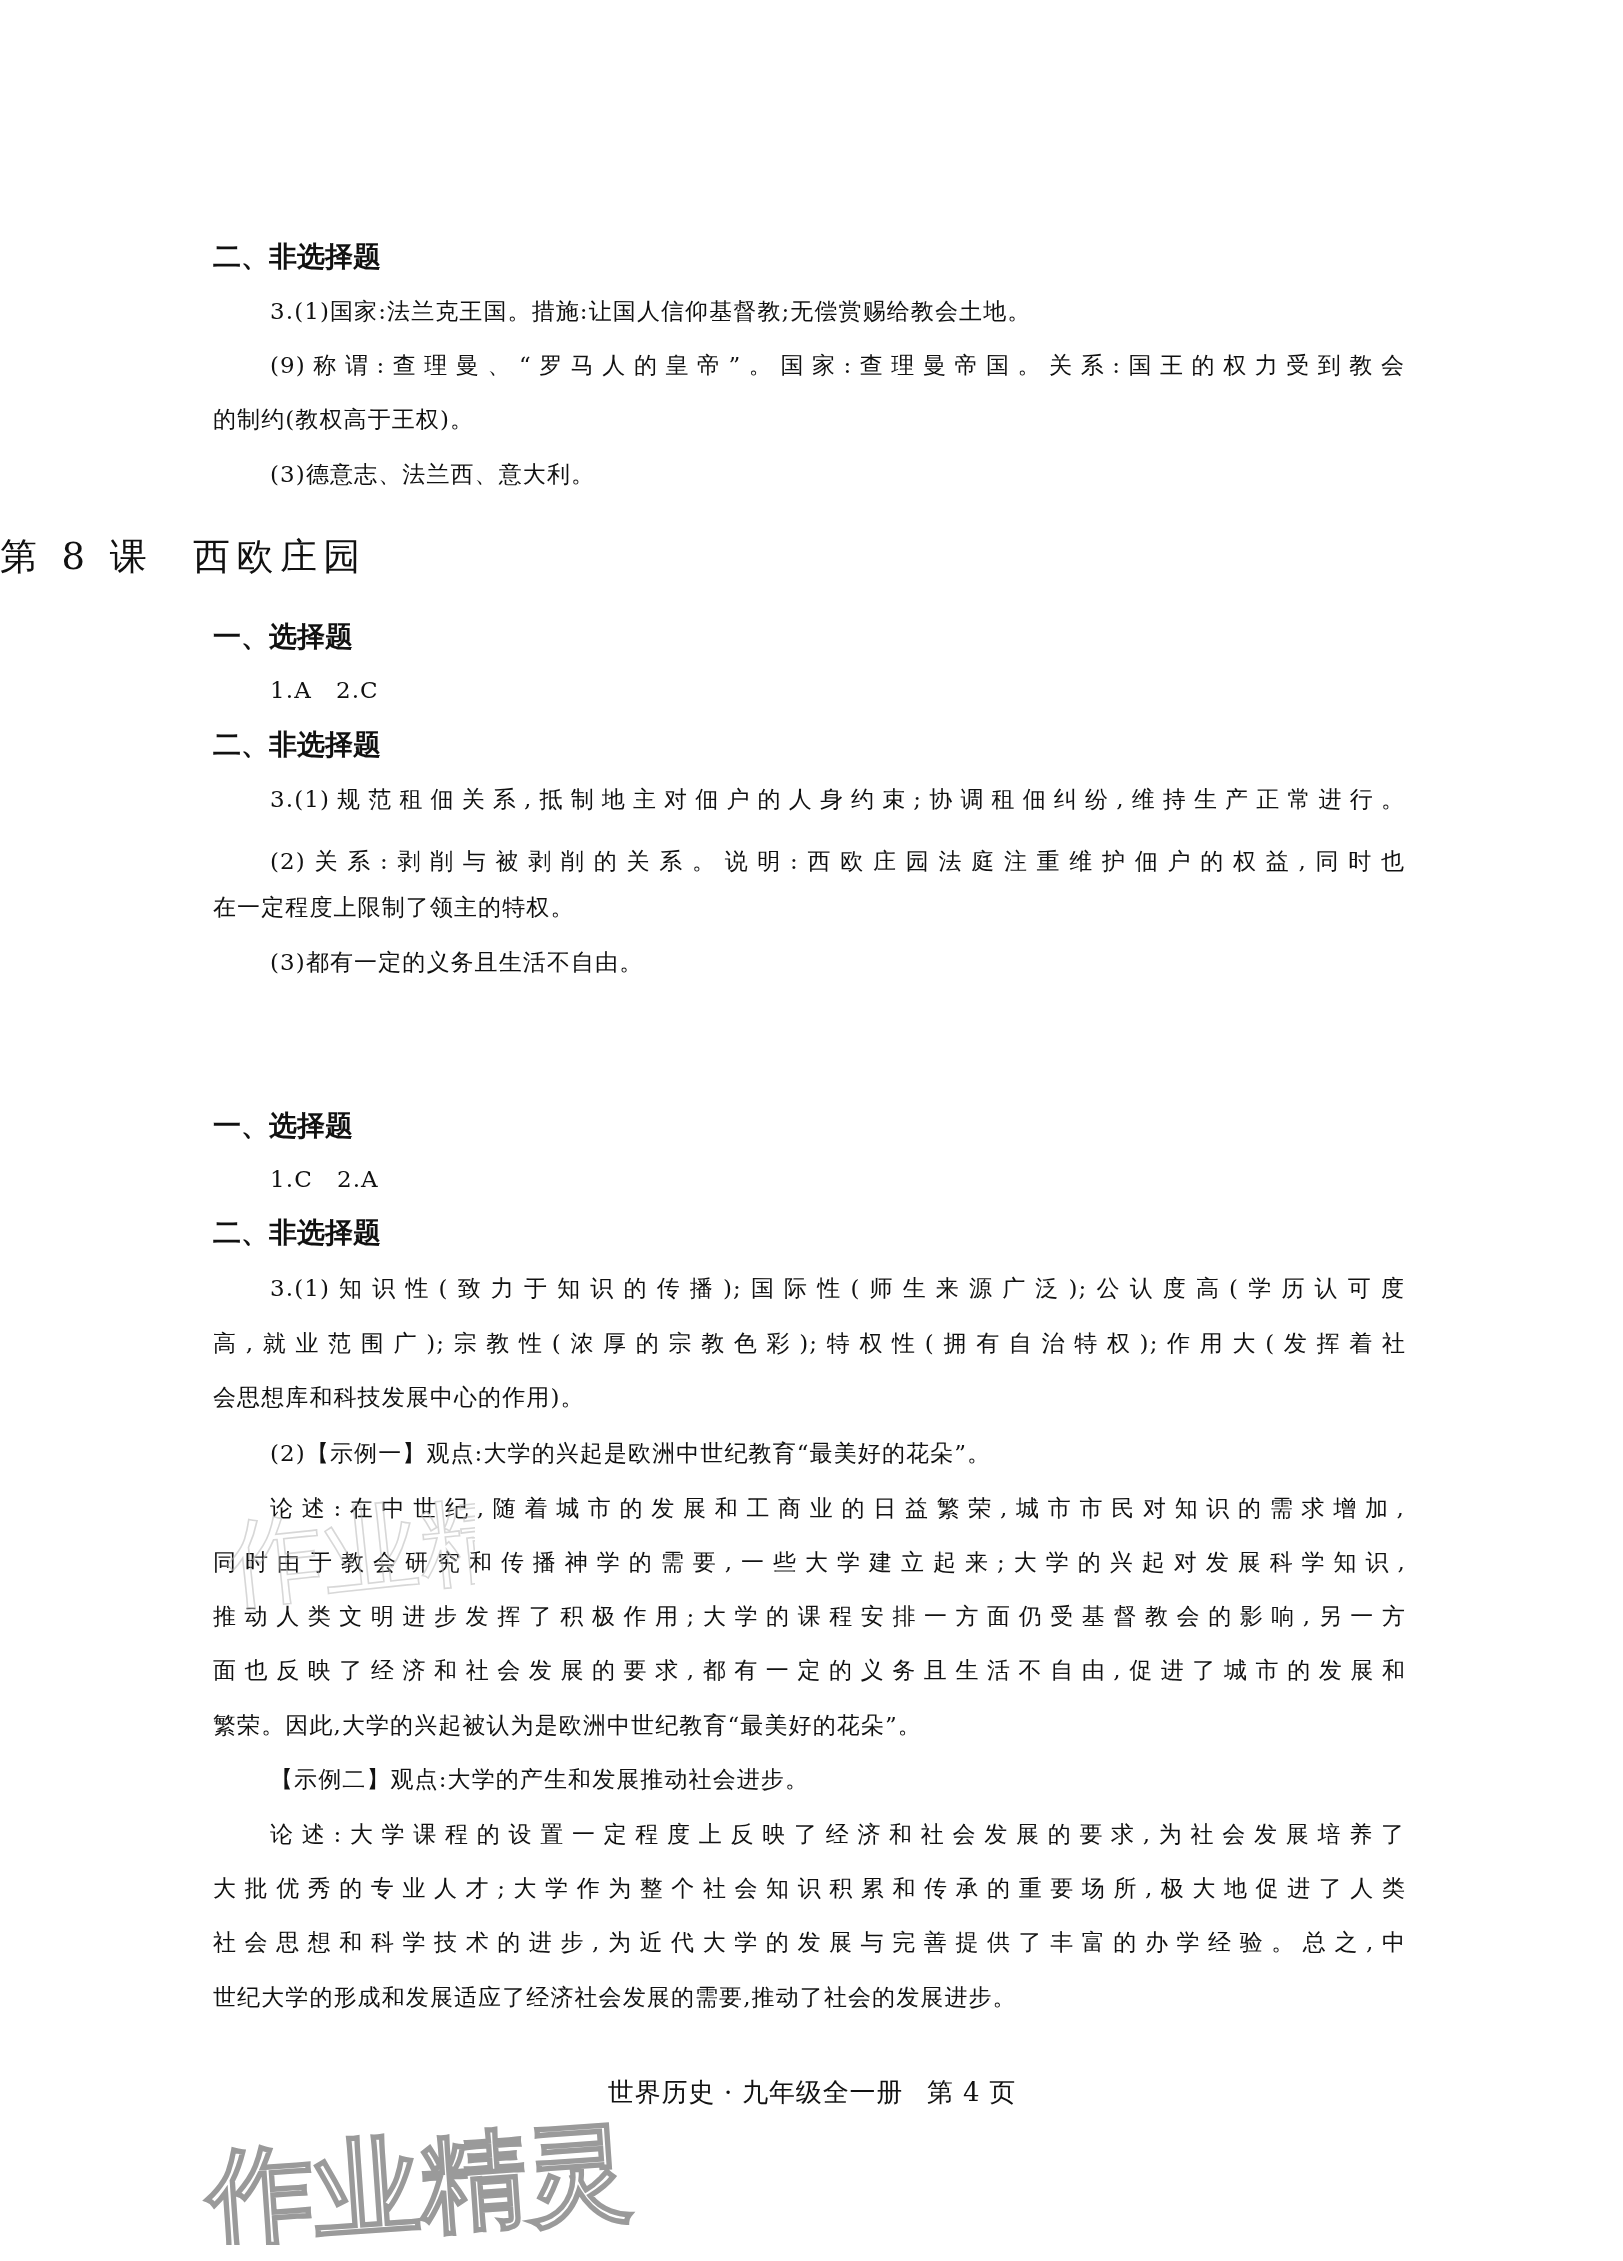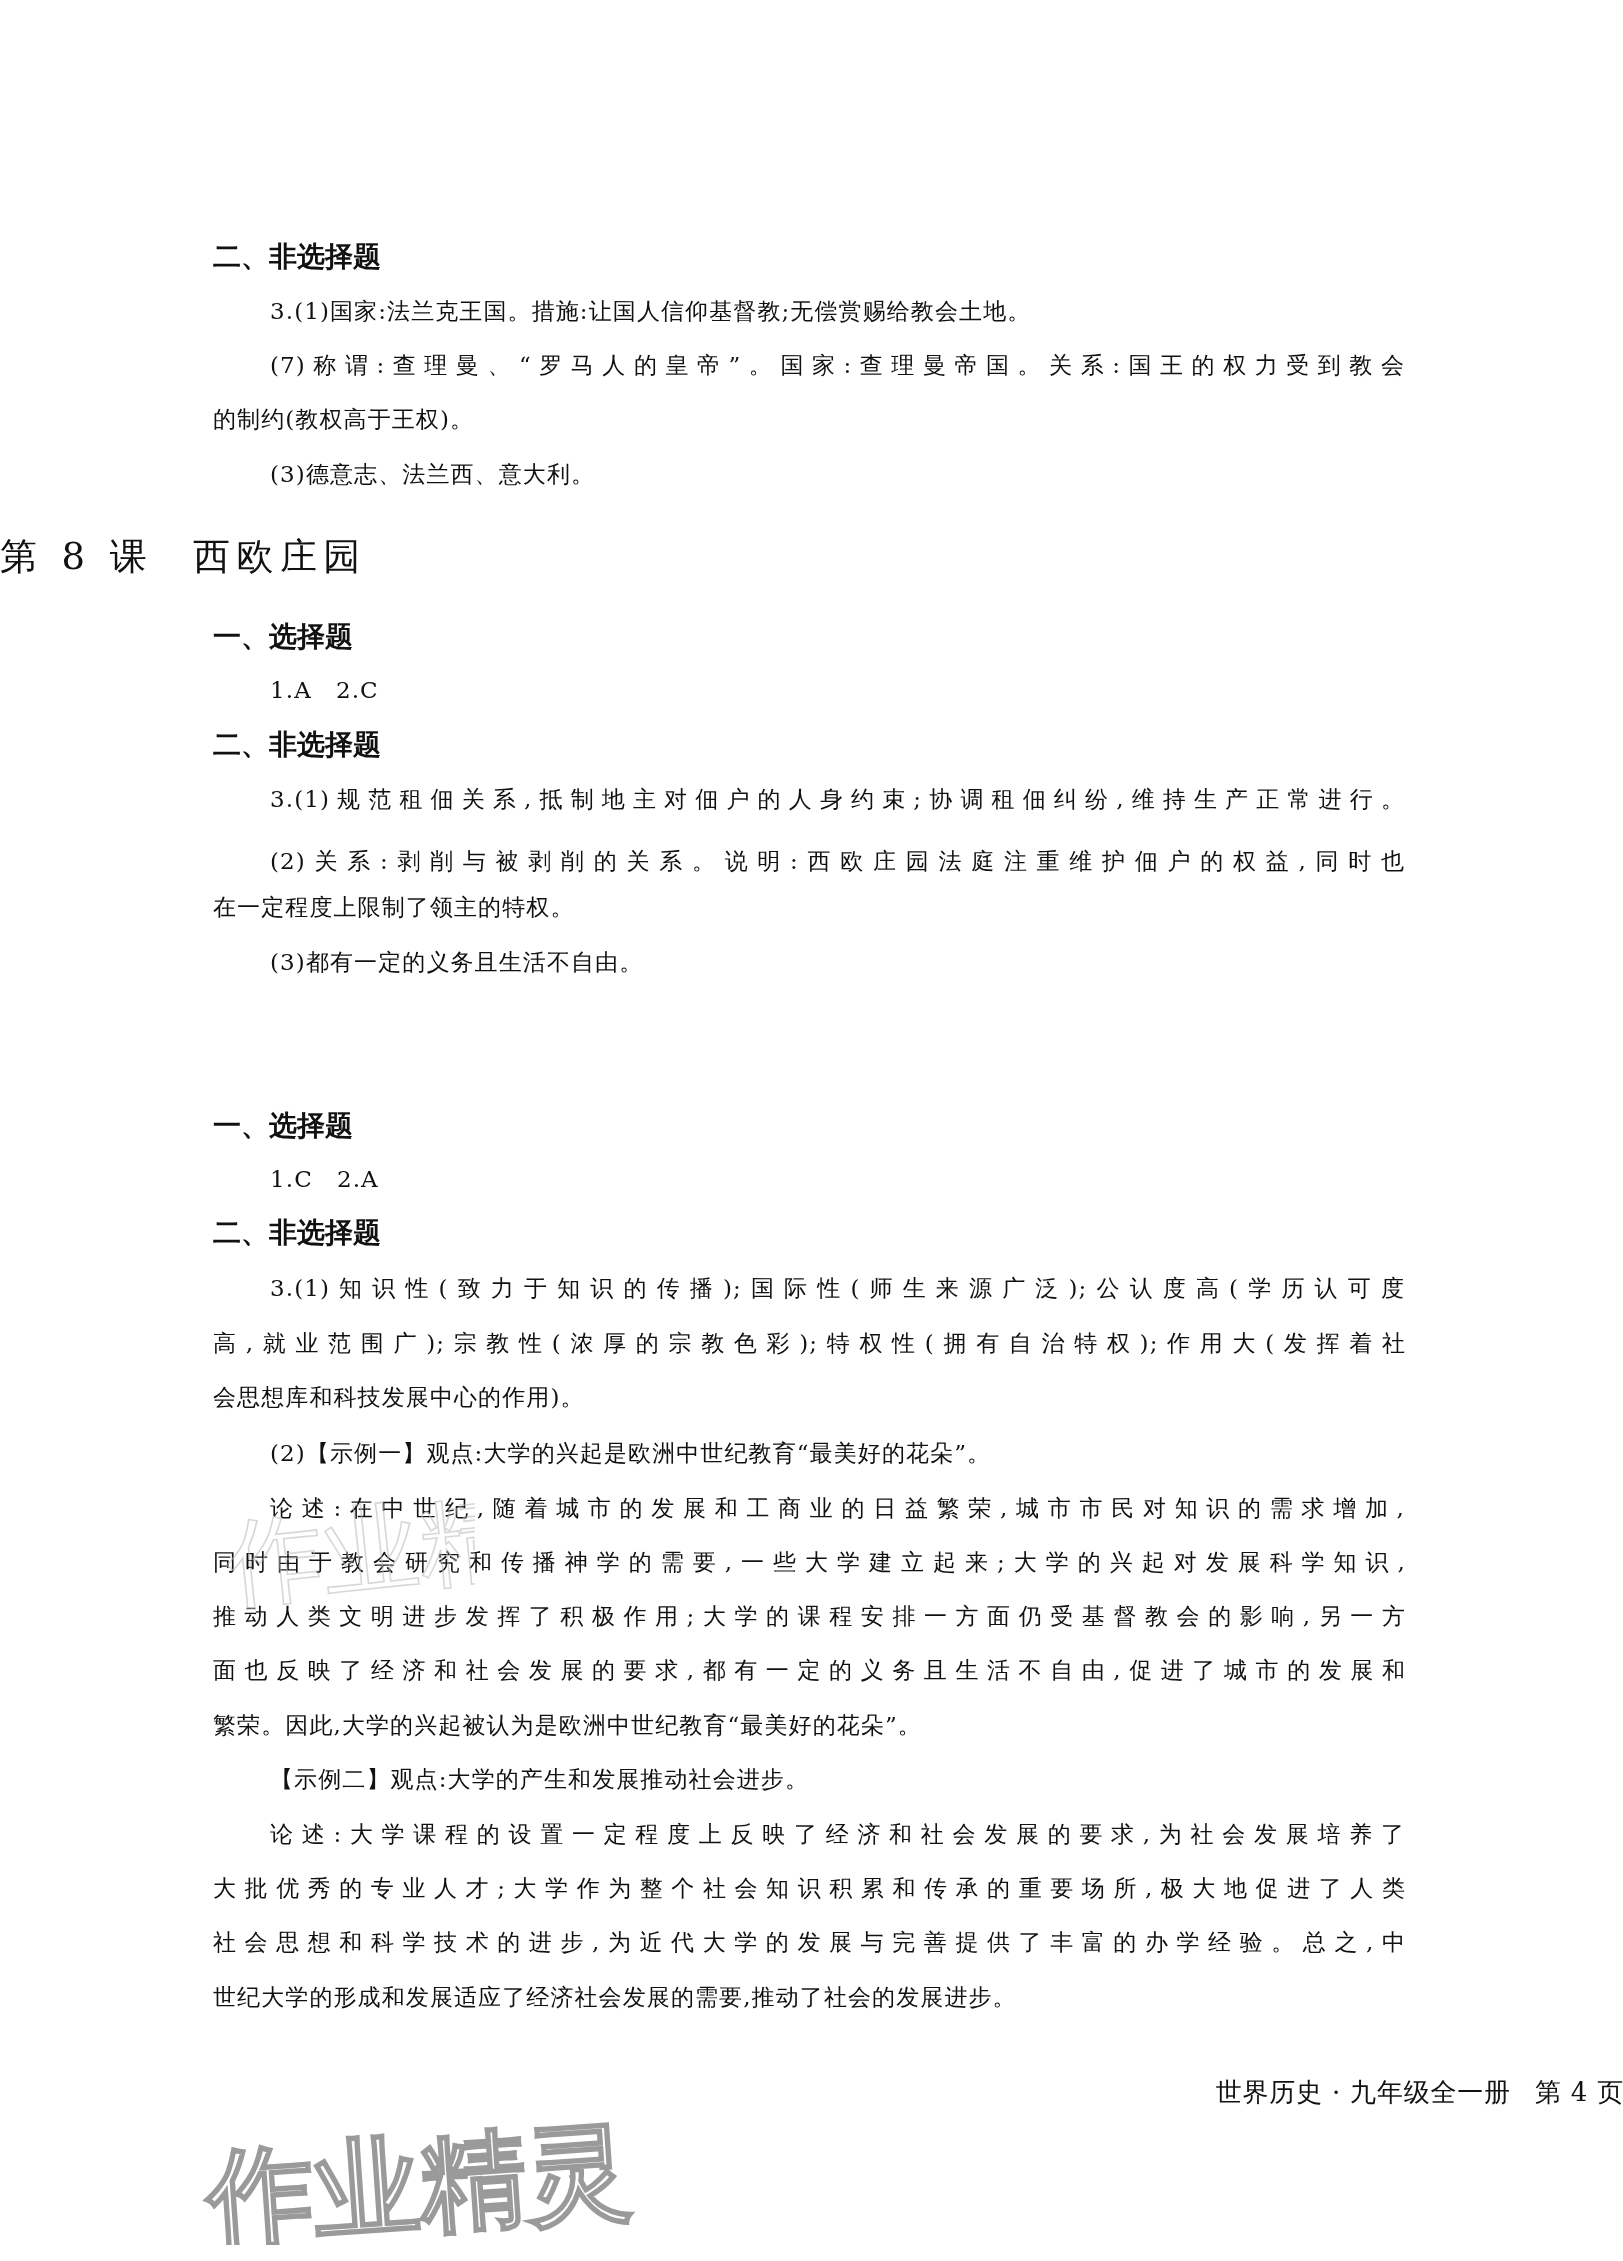--- a/index.html
+++ b/index.html
@@ -9,37 +9,37 @@
   .line { position: absolute; left: 213px; width: 1193px; height: 55px; line-height: 55px;
           font-size: 23px; white-space: nowrap; letter-spacing: 1.1px; }
   .line.indent { left: 270px; width: 1135px; }
   .line.justify { text-align: justify; text-align-last: justify; }
   .heading { font-family: "DejaVu Sans", "Liberation Sans", sans-serif; font-weight: bold;
              font-size: 28px; letter-spacing: 0px; }
   .lesson-title { position: absolute; left: 0; width: 1624px; text-align: left;
                   font-family: "DejaVu Serif", "Liberation Serif", serif;
                   font-size: 37px; height: 64px; line-height: 64px; letter-spacing: 6.4px; }
   .lesson-title .gap { display: inline-block; width: 40px; }
-  .footer { position: absolute; left: 0; width: 1624px; text-align: right; top: 2075px;
+  .footer { position: absolute; left: 0; width: 1624px; text-align: center; top: 2075px;
             font-size: 26px; line-height: 35px; letter-spacing: 0.8px; }
   .footer .gap { display: inline-block; width: 24px; }
   .watermark { position: absolute; left: 200px; top: 2108px; width: 451px; height: 137px;
                pointer-events: none; }
   .watermark-mid { position: absolute; left: 217px; top: 1473px; width: 258px; height: 145px;
                pointer-events: none; opacity: 0.55; }
 </style>
 </head>
 <body>
 
 <div class="page">
 
   <div>
     <div class="line heading" style="top:229px">二、非选择题</div>
     <div class="line indent" style="top:284px">3.(1)国家:法兰克王国。措施:让国人信仰基督教;无偿赏赐给教会土地。</div>
-    <div class="line indent justify" style="top:338px">(7)称谓:查理曼、“罗马人的皇帝”。国家:查理曼帝国。关系:国王的权力受到教会</div>
+    <div class="line indent justify" style="top:338px">(9)称谓:查理曼、“罗马人的皇帝”。国家:查理曼帝国。关系:国王的权力受到教会</div>
     <div class="line" style="top:392px">的制约(教权高于王权)。</div>
     <div class="line indent" style="top:447px">(3)德意志、法兰西、意大利。</div>
   </div>
 
   <div class="lesson-title" style="top:525px">
     <span>第 8 课</span><span class="gap"></span><span>西欧庄园</span>
   </div>
   <div>
     <div class="line heading" style="top:609px">一、选择题</div>
     <div class="line indent" style="top:663px">1.A　2.C</div>

